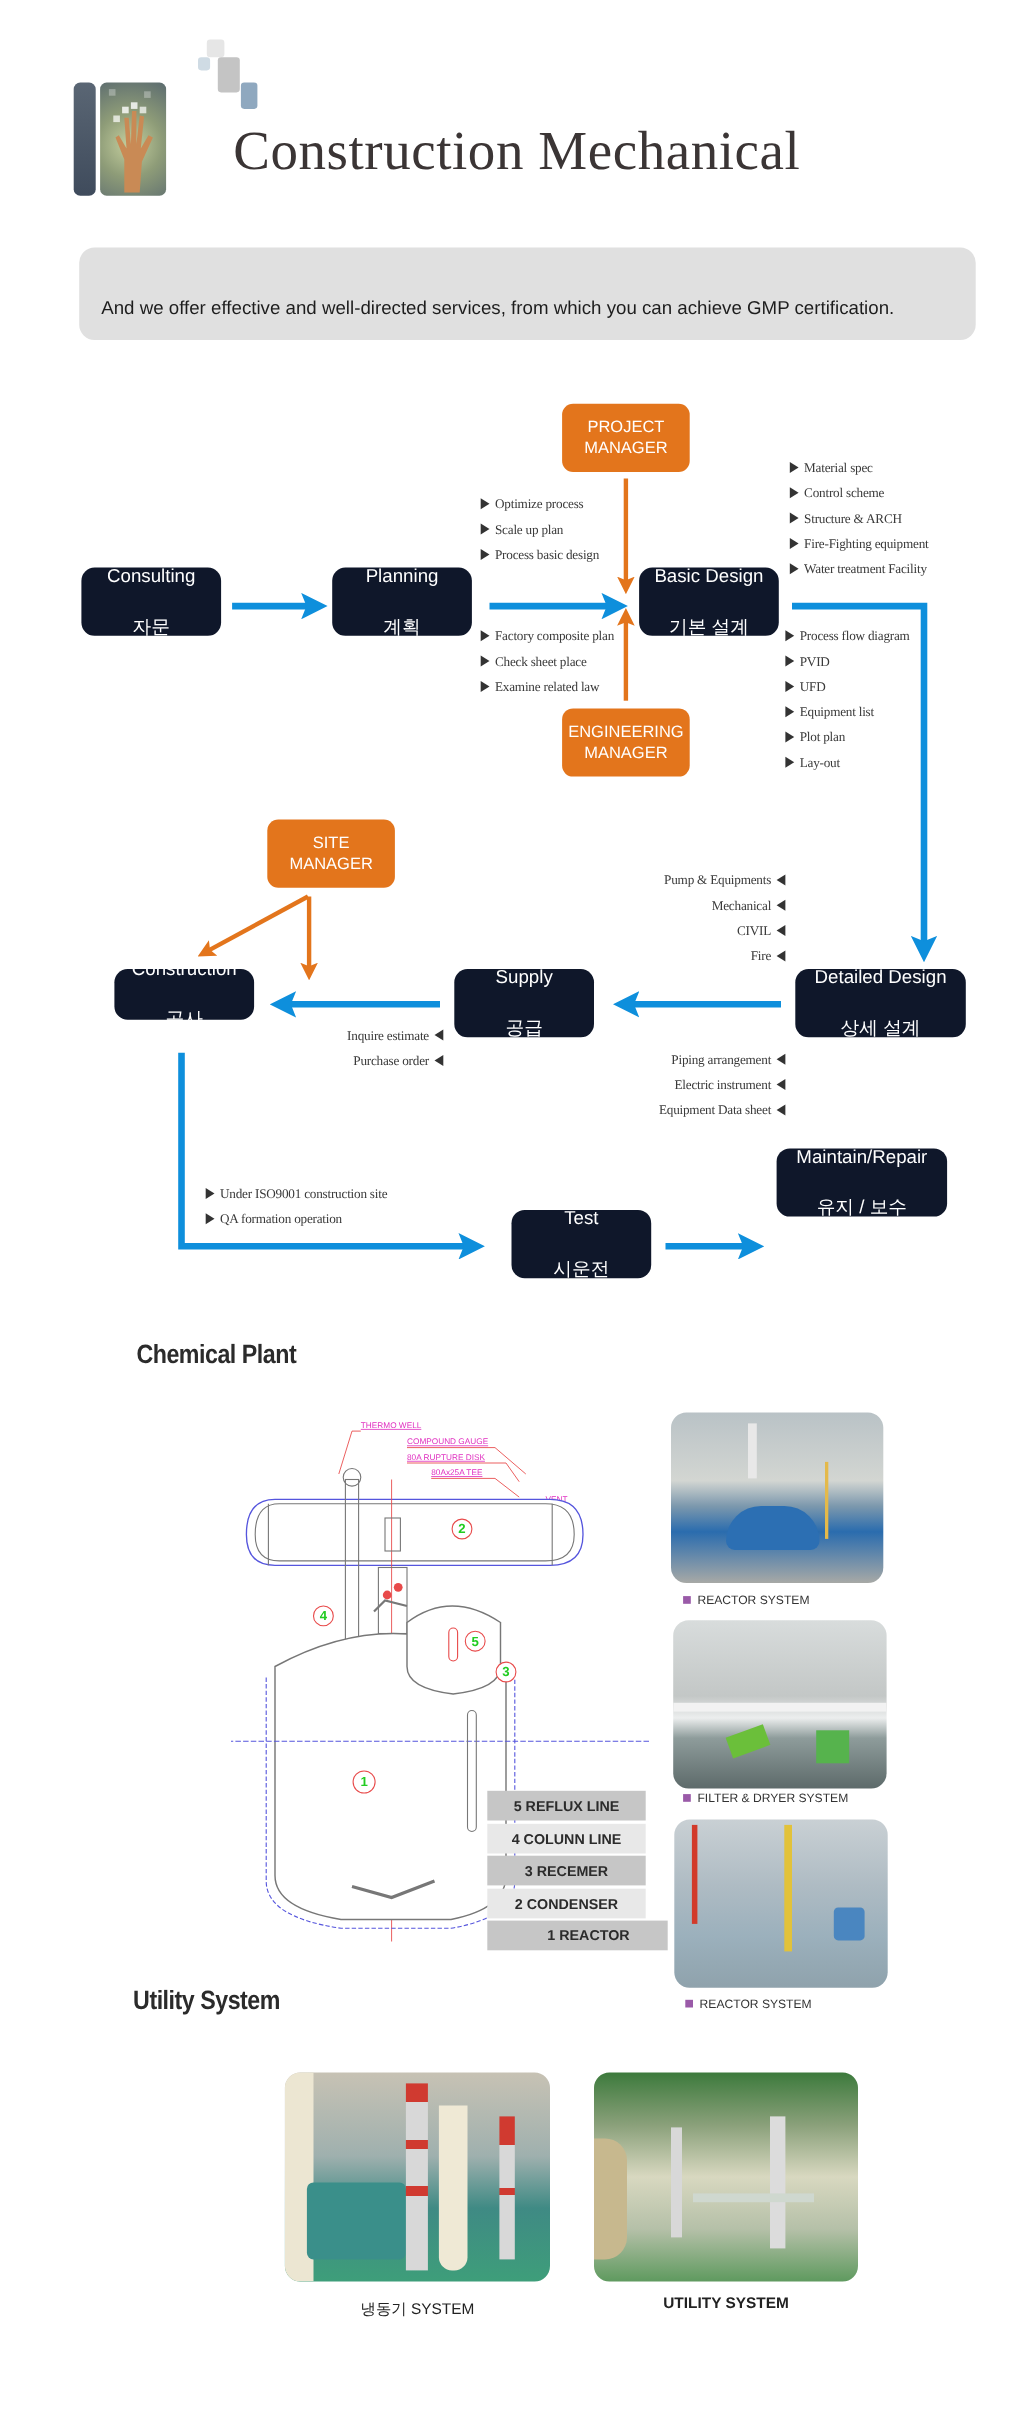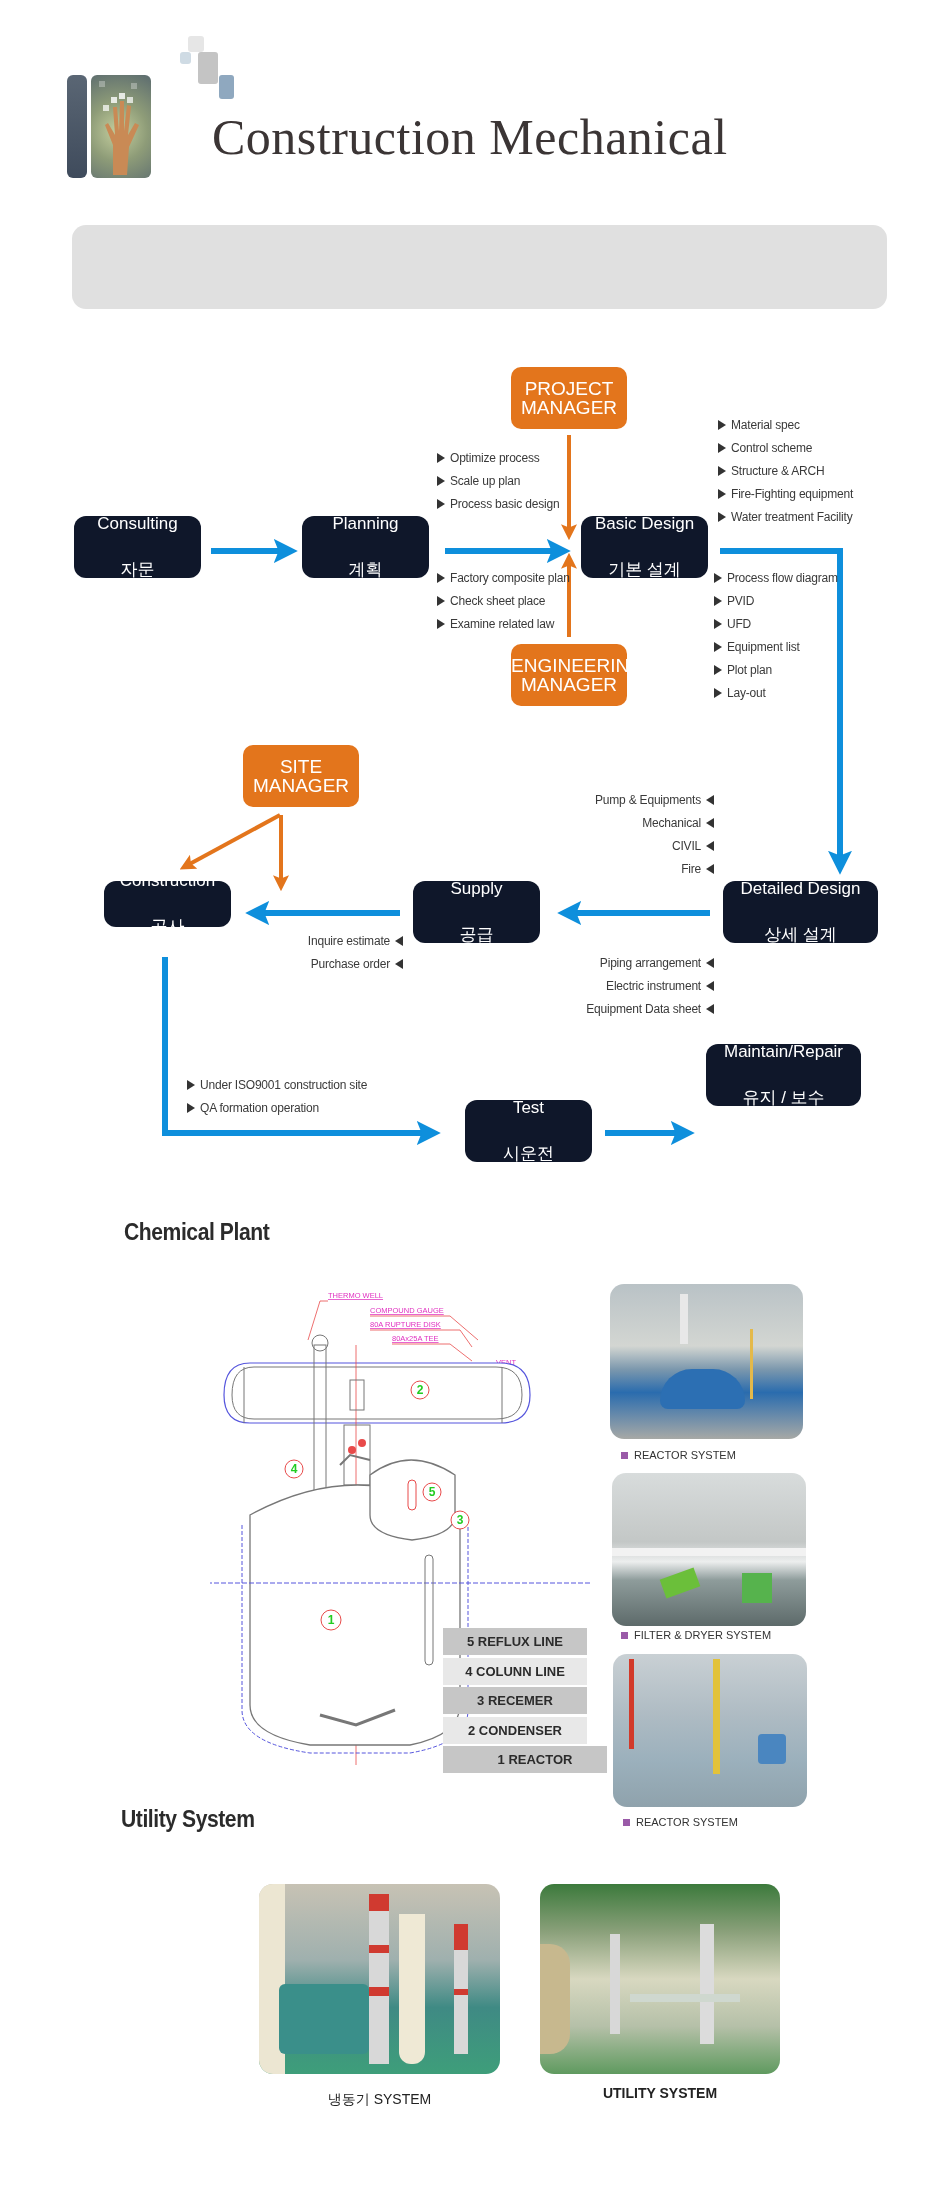--- a/index.html
+++ b/index.html
@@ -8,24 +8,24 @@
 
   
   .logo-sq { position:absolute; border-radius:3px; }
   .title { position:absolute; left:212px; top:108px; font-family:"Liberation Serif", serif; font-size:50px; color:#3b3535; letter-spacing:0.5px; white-space:nowrap; }
   .intro { position:absolute; left:72px; top:225px; width:815px; height:84px; background:#e0e0e0; border-radius:14px; }
   .intro p { margin:0; position:absolute; left:20px; font-size:17px; color:#1d1d1d; white-space:nowrap; }
 
   
   .box { position:absolute; background:#0f172a; border-radius:12px; color:#fff; text-align:center; display:flex; flex-direction:column; justify-content:center; font-size:17px; line-height:22px;gap:24px; }
   .box span { display:block; }
-  .mgr { position:absolute; background:#e3751c; border-radius:10px; color:#fff; text-align:center; display:flex; flex-direction:column; justify-content:center; font-size:19px; line-height:19px; }
+  .mgr { position:absolute; background:#e3751c; border-radius:10px; color:#fff; text-align:center; display:flex; flex-direction:column; justify-content:center; font-size:15px; line-height:19px; }
   .mgr span { display:block; }
 
-  .note { position:absolute; font-size:12px; color:#3a3a3a; white-space:nowrap; line-height:23px; letter-spacing:-0.2px; }
+  .note { position:absolute; font-size:12px; color:#3a3a3a; white-space:nowrap; line-height:23px; letter-spacing:-0.2px;font-family:Liberation Serif, serif; }
   .note .tri { display:inline-block; width:0; height:0; border-top:5px solid transparent; border-bottom:5px solid transparent; border-left:8px solid #333; margin-right:5px; vertical-align:-1px; }
   .note.right { text-align:right; }
   .note.right .tri-l { display:inline-block; width:0; height:0; border-top:5px solid transparent; border-bottom:5px solid transparent; border-right:8px solid #333; margin-left:5px; vertical-align:-1px; }
 
   svg.flow { position:absolute; left:0; top:0; }
 
   
   .section-h { position:absolute; font-family:"Liberation Sans", sans-serif; font-weight:bold; font-size:24px; color:#2b2b2b; letter-spacing:-0.5px; transform:scaleX(0.88); transform-origin:left; }
 
   .legend-row { position:absolute; left:443px; width:144px; height:27px; display:flex; align-items:center; justify-content:center; font-weight:bold; font-size:13px; color:#2b2b2b; transform-origin:center; }
@@ -54,20 +54,21 @@
       <rect x="36" y="22" width="6" height="6" fill="#fff" opacity="0.7"></rect>
       <rect x="8" y="6" width="6" height="6" fill="#fff" opacity="0.3"></rect>
       <rect x="40" y="8" width="6" height="6" fill="#fff" opacity="0.3"></rect>
       <path d="M22 100 L22 70 L14 50 L17 48 L24 60 L22 32 L26 32 L28 56 L29 26 L33 26 L33 56 L36 30 L40 31 L37 60 L44 48 L48 50 L38 72 L36 100 Z" fill="#c98a55"></path>
     </svg>
   </div>
 </div>
 <div class="title">Construction Mechanical</div>
 
 <div class="intro">
+  <p style="top:45px;">And we offer effective and well-directed services, from which you can achieve GMP certification.</p>
 </div>
 
 <svg class="flow" width="940" height="1200">
   <defs>
     <marker id="ab" markerWidth="4" markerHeight="4" refX="2.2" refY="2" orient="auto" markerUnits="strokeWidth">
       <path d="M0,0 L4,2 L0,4 L0.8,2 Z" fill="#0e8fdc"></path>
     </marker>
     <marker id="ao" markerWidth="4" markerHeight="4" refX="2.2" refY="2" orient="auto" markerUnits="strokeWidth">
       <path d="M0,0 L4,2 L0,4 L0.8,2 Z" fill="#e3751c"></path>
     </marker>

